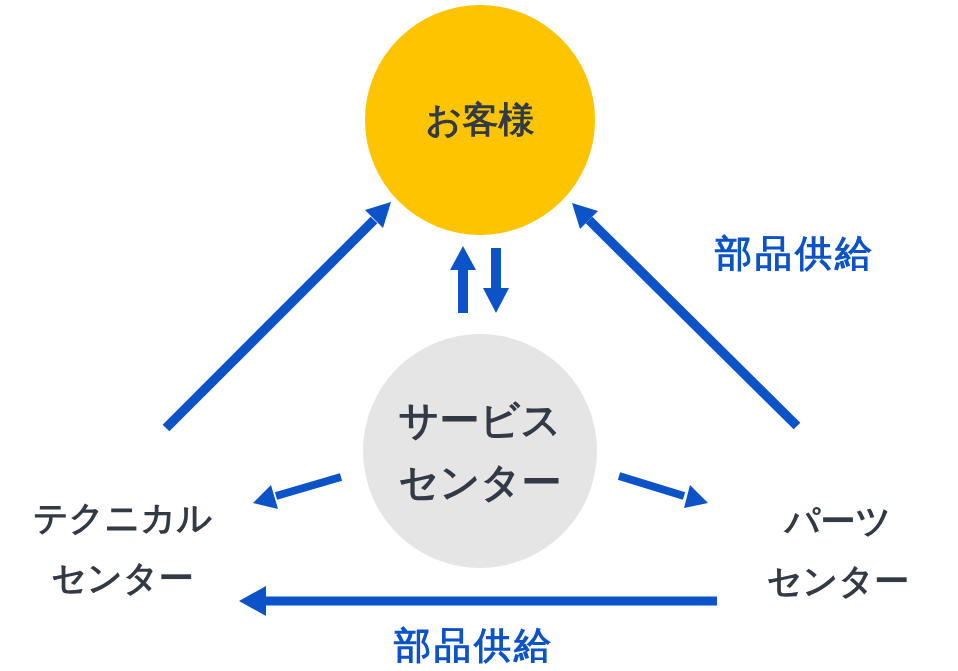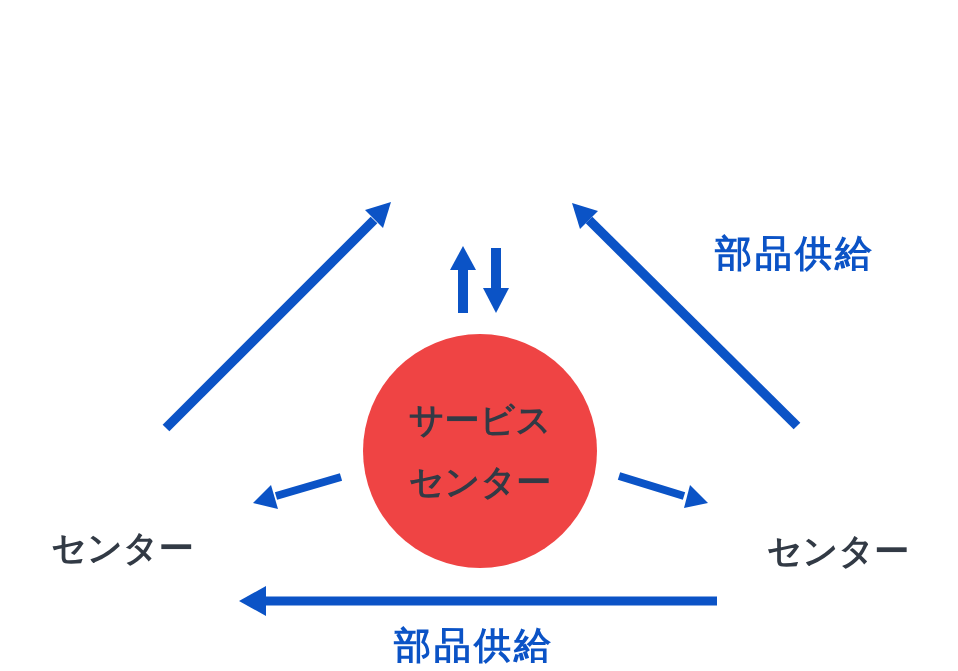--- a/index.html
+++ b/index.html
@@ -22,22 +22,22 @@
     color: #323A45;
     text-align: center;
   }
   .node-customer {
     left: 365px; top: 5px; width: 230px; height: 230px;
     background: #FFC400;
     font-size: 36px;
   }
   .node-service {
     left: 363px; top: 334px; width: 234px; height: 234px;
-    background: #ef4444;
-    font-size: 35px; line-height: 62px;
+    background: #e5e5e5;
+    font-size: 40px; line-height: 62px;
   }
   .node-technical {
     left: 6px; top: 431px; width: 233px; height: 233px;
     background: #ffffff;
     font-size: 35px; line-height: 60px;
   }
   .node-parts {
     left: 722px; top: 435px; width: 232px; height: 232px;
     background: #ffffff;
     font-size: 35px; line-height: 60px;
@@ -60,31 +60,36 @@
     pointer-events: none;
   }
   .arrow-layer line { stroke: #0B53C6; }
   .arrow-layer polygon { fill: #0B53C6; }
 </style>
 </head>
 <body>
 
 <div class="canvas">
 
+  <div class="node node-customer">
+    <span>お客様</span>
+  </div>
 
   <div class="node node-service">
     <span>サービス</span>
     <span>センター</span>
   </div>
 
   <div class="node node-technical">
+    <span>テクニカル</span>
     <span>センター</span>
   </div>
 
   <div class="node node-parts">
+    <span>パーツ</span>
     <span>センター</span>
   </div>
 
   <div class="edge-label label-supply-right">部品供給</div>
   <div class="edge-label label-supply-bottom">部品供給</div>
 
   <svg class="arrow-layer" viewBox="0 0 958 671">
 
     <g>
       <line x1="463" y1="313" x2="463" y2="266" stroke-width="10"></line>

